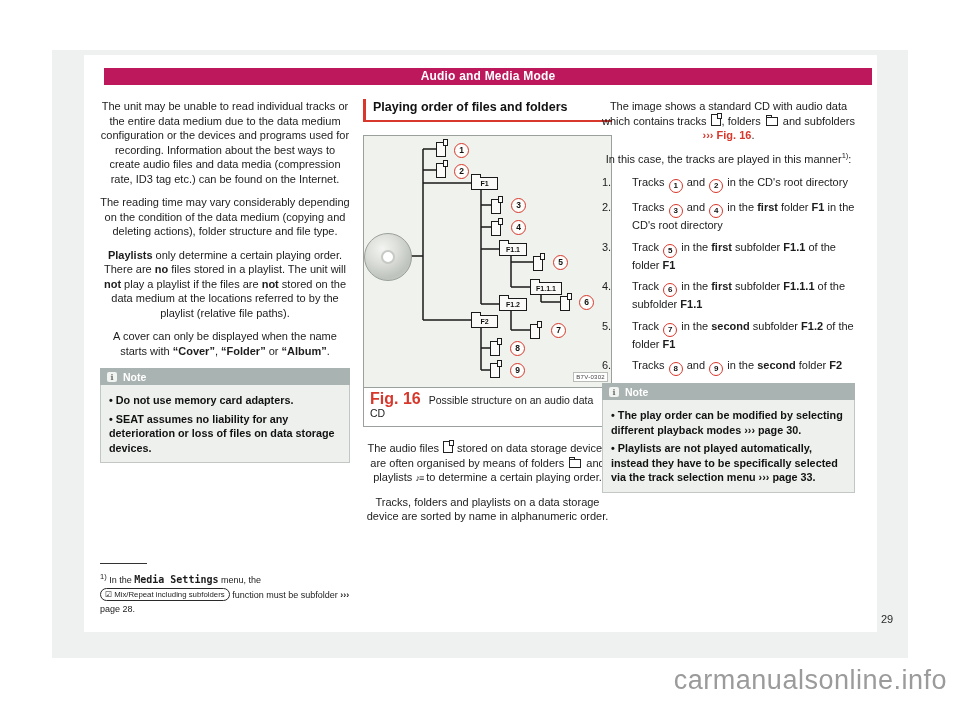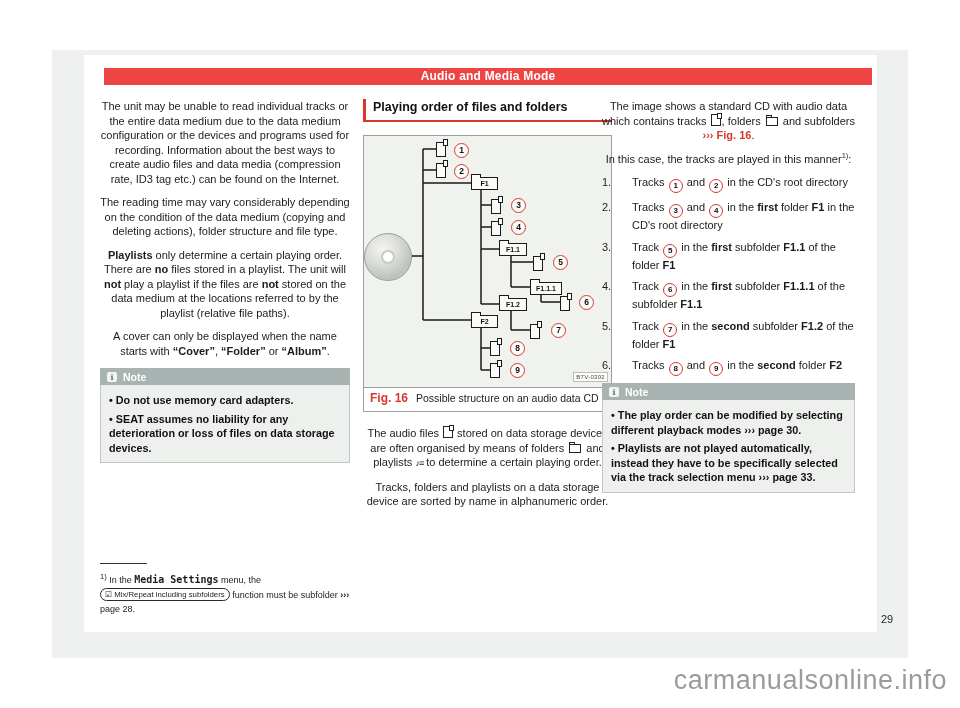--- a/index.html
+++ b/index.html
@@ -1,20 +1,20 @@
 <!DOCTYPE html>
 <html><head>
 <meta charset="utf-8">
 <style>
   html,body{margin:0;padding:0}
   body{width:960px;height:708px;position:relative;background:#fff;overflow:hidden;
        font-family:"Liberation Sans",sans-serif;color:#1c1c1c;}
   .backdrop{position:absolute;left:52px;top:50px;width:856px;height:608px;background:#eef1f0;}
   .sheet{position:absolute;left:84px;top:55px;width:793px;height:577px;background:#ffffff;}
-  .header-bar{position:absolute;left:104px;top:68px;width:768px;height:17px;background:#ef4444;
+  .header-bar{position:absolute;left:104px;top:68px;width:768px;height:17px;background:#be185d;
        color:#fff;font-weight:bold;font-size:12px;line-height:17px;text-align:center;letter-spacing:.2px;}
   .col{position:absolute;top:99px;}
   .col-left{left:100px;width:250px;}
   .col-mid{left:363px;width:249px;}
   .col-right{left:602px;width:253px;}
   p.body{font-size:11px;line-height:14.5px;margin:0 0 9px 0;text-align:center;}
   
   .note-box{margin-top:10px;}
   .note-head{background:#a9b3b1;color:#fff;height:17px;font-size:10.5px;font-weight:bold;
        padding:0 7px;display:flex;align-items:center;gap:6px;}
@@ -22,21 +22,21 @@
        line-height:10px;text-align:center;font-weight:bold;font-family:"DejaVu Serif",serif;flex:none;}
   .note-body{background:#edf0ed;border:1px solid #c2c7c4;border-top:none;padding:4px 8px 7px;}
   .note-p{font-size:10.8px;font-weight:bold;line-height:14.5px;color:#111;margin:4px 0 0 0;}
   .note-p::before{content:"• ";}
   
   .mid-heading{font-size:12.5px;font-weight:bold;color:#111;border-left:3px solid #d8372b;
        border-bottom:2px solid #d8372b;padding:1px 0 6px 7px;}
   .fig-outer{margin-top:13px;margin-bottom:14px;width:249px;box-sizing:border-box;border:1px solid #9aa09c;}
   .fig-canvas{position:relative;height:251px;background:#f0f2ee;border-bottom:1px solid #9aa09c;}
   .fig-caption{background:#fff;padding:4px 6px 6px;font-size:10.5px;line-height:13px;color:#222;}
-  .fig-label{color:#d8372b;font-weight:bold;font-size:12px;margin-right:8px;}
+  .fig-label{color:#d8372b;font-weight:bold;font-size:16px;margin-right:8px;}
   .tree-svg{position:absolute;left:0;top:0;}
   .disc{position:absolute;left:0;top:97px;width:46px;height:46px;border-radius:50%;border:1px solid #9aa09c;
        background:radial-gradient(circle at 38% 32%, #f4f5f2 0%, #dcdfda 35%, #bfc3bd 70%, #cdd0ca 100%);}
   .disc .hole{position:absolute;left:50%;top:50%;width:10px;height:10px;margin:-7px 0 0 -7px;
        border:2px solid #c6c9c4;border-radius:50%;background:#fff;}
   .ffile{position:absolute;width:13px;height:19px;}
   .ffile .fbody{position:absolute;left:0;top:3px;width:8px;height:13px;background:#fbfcf9;border:1.5px solid #1a1a1a;}
   .ffile .ftab{position:absolute;left:7px;top:0;width:3px;height:5px;background:#fbfcf9;border:1.5px solid #1a1a1a;}
   .fcirc{position:absolute;width:13px;height:13px;border:1.5px solid #d8372b;border-radius:50%;background:#fdfdfc;
        font-size:8.5px;font-weight:bold;color:#111;text-align:center;line-height:13px;}

